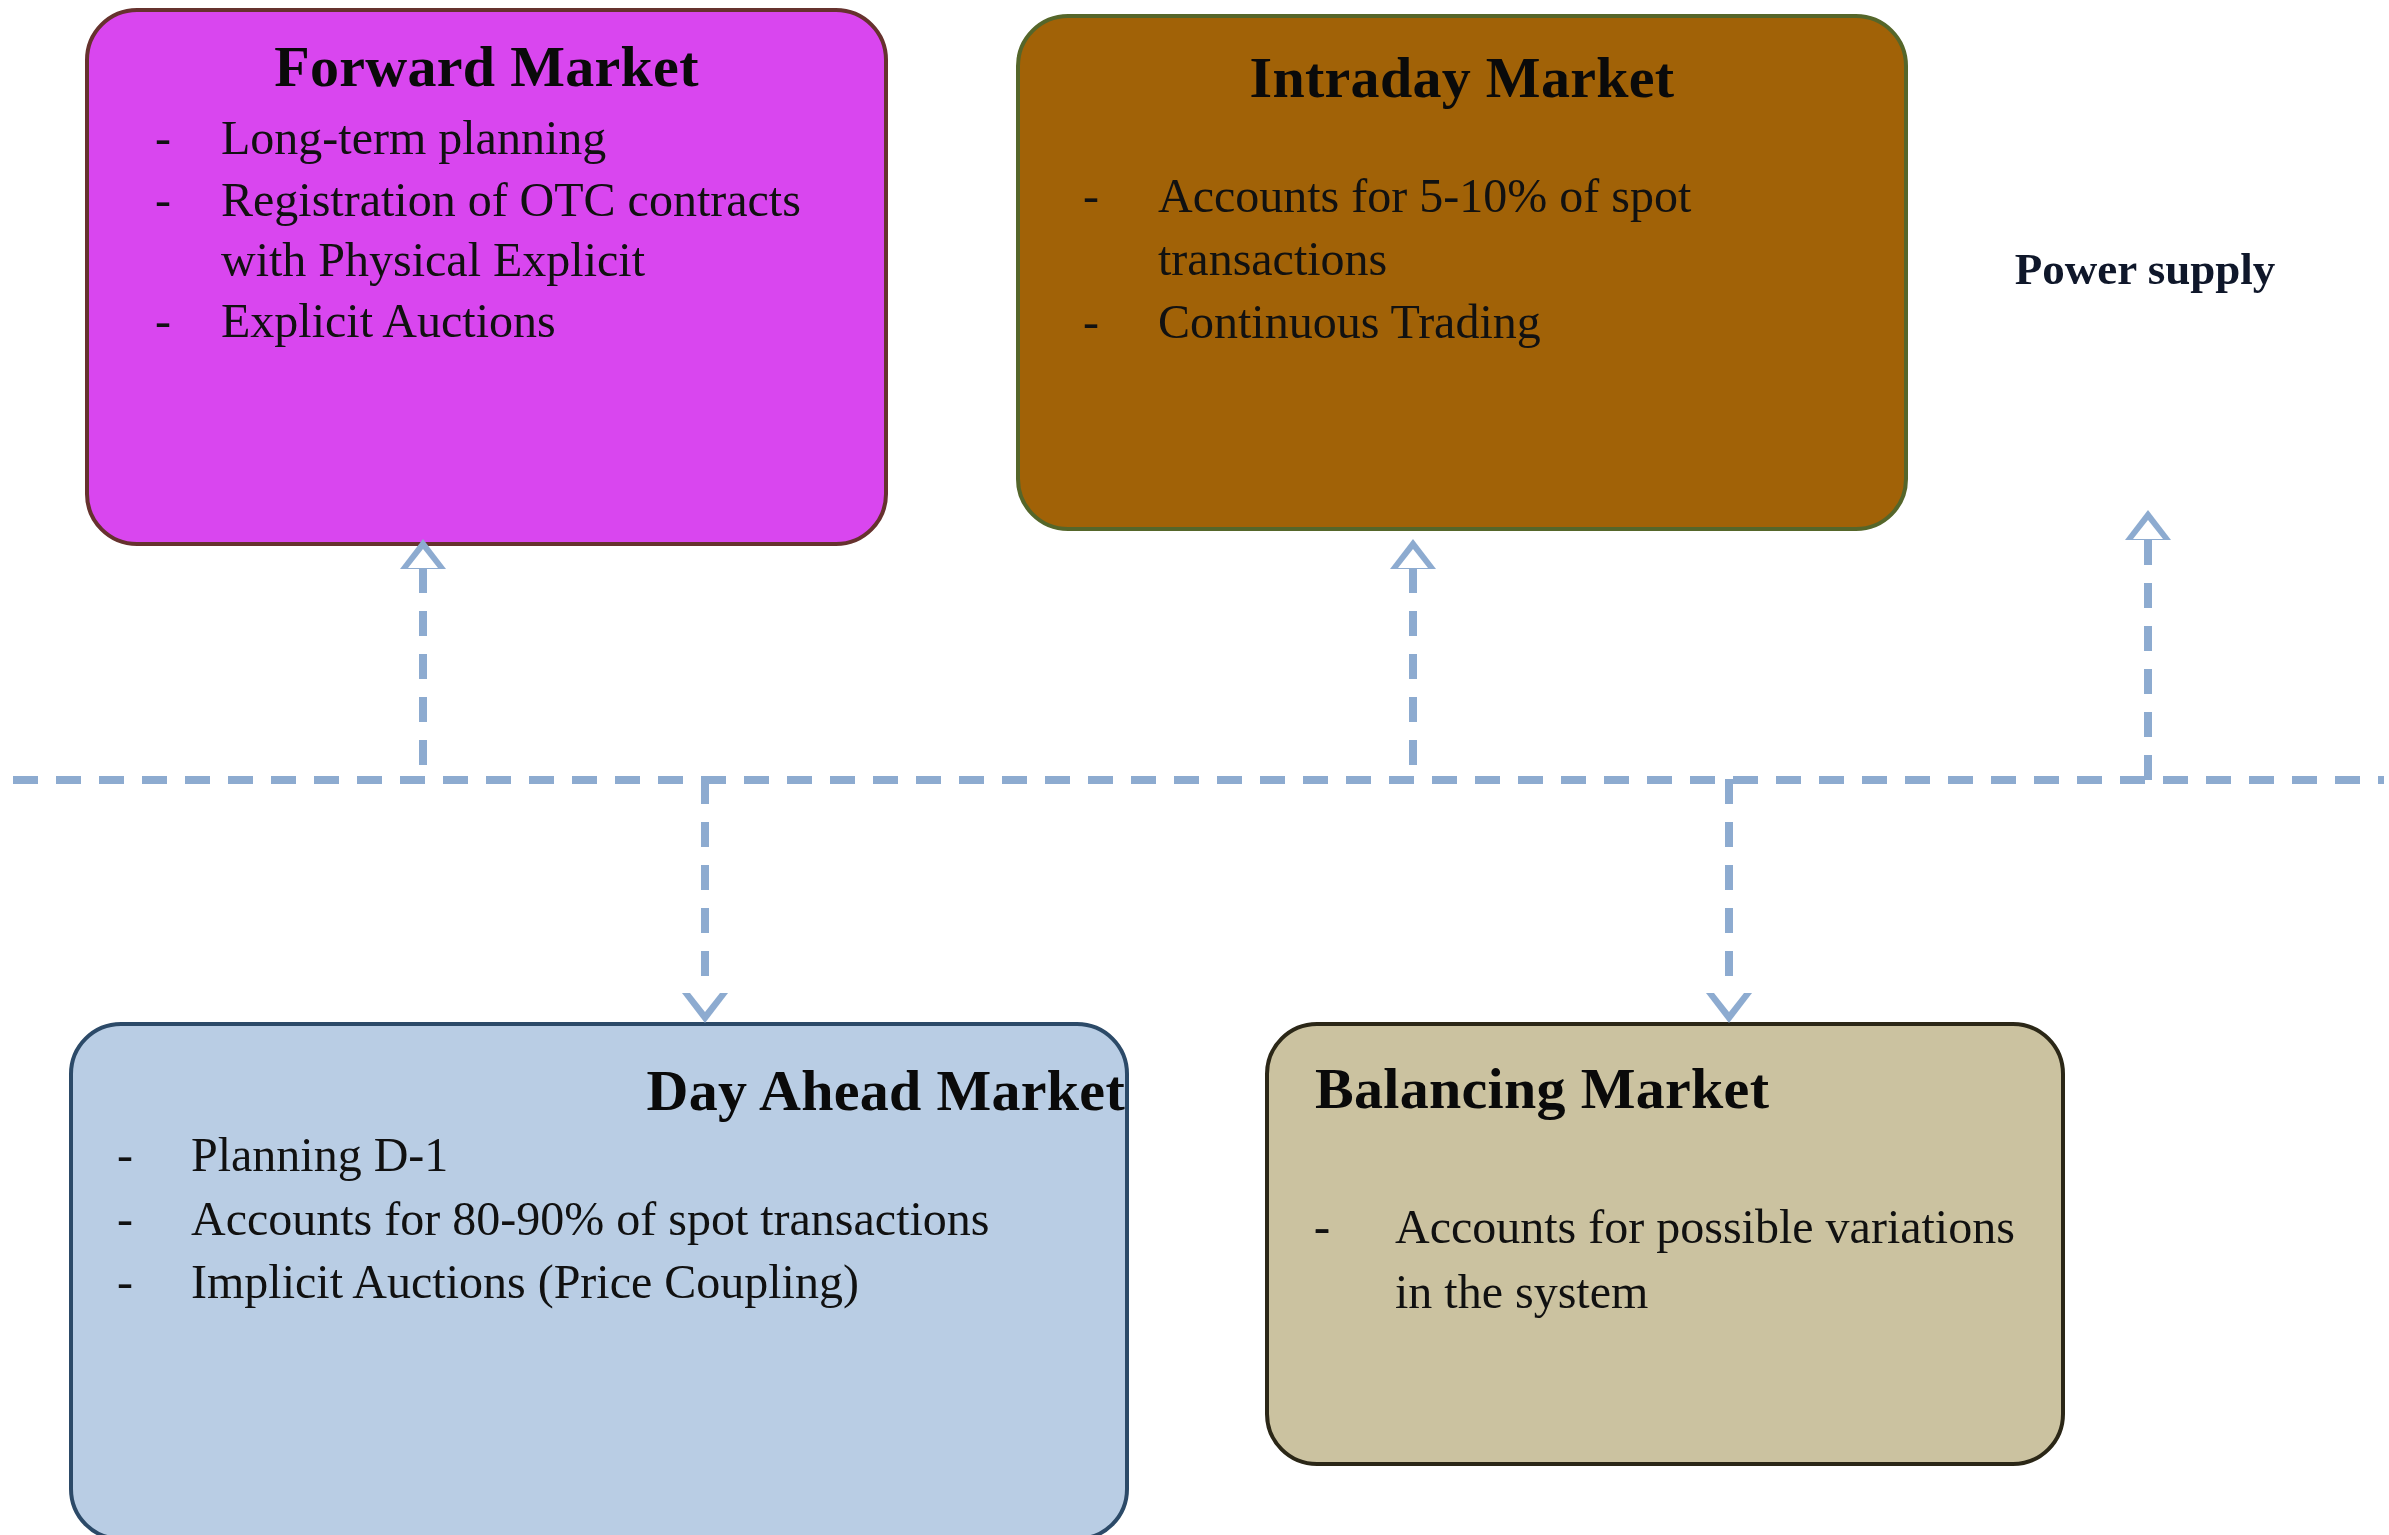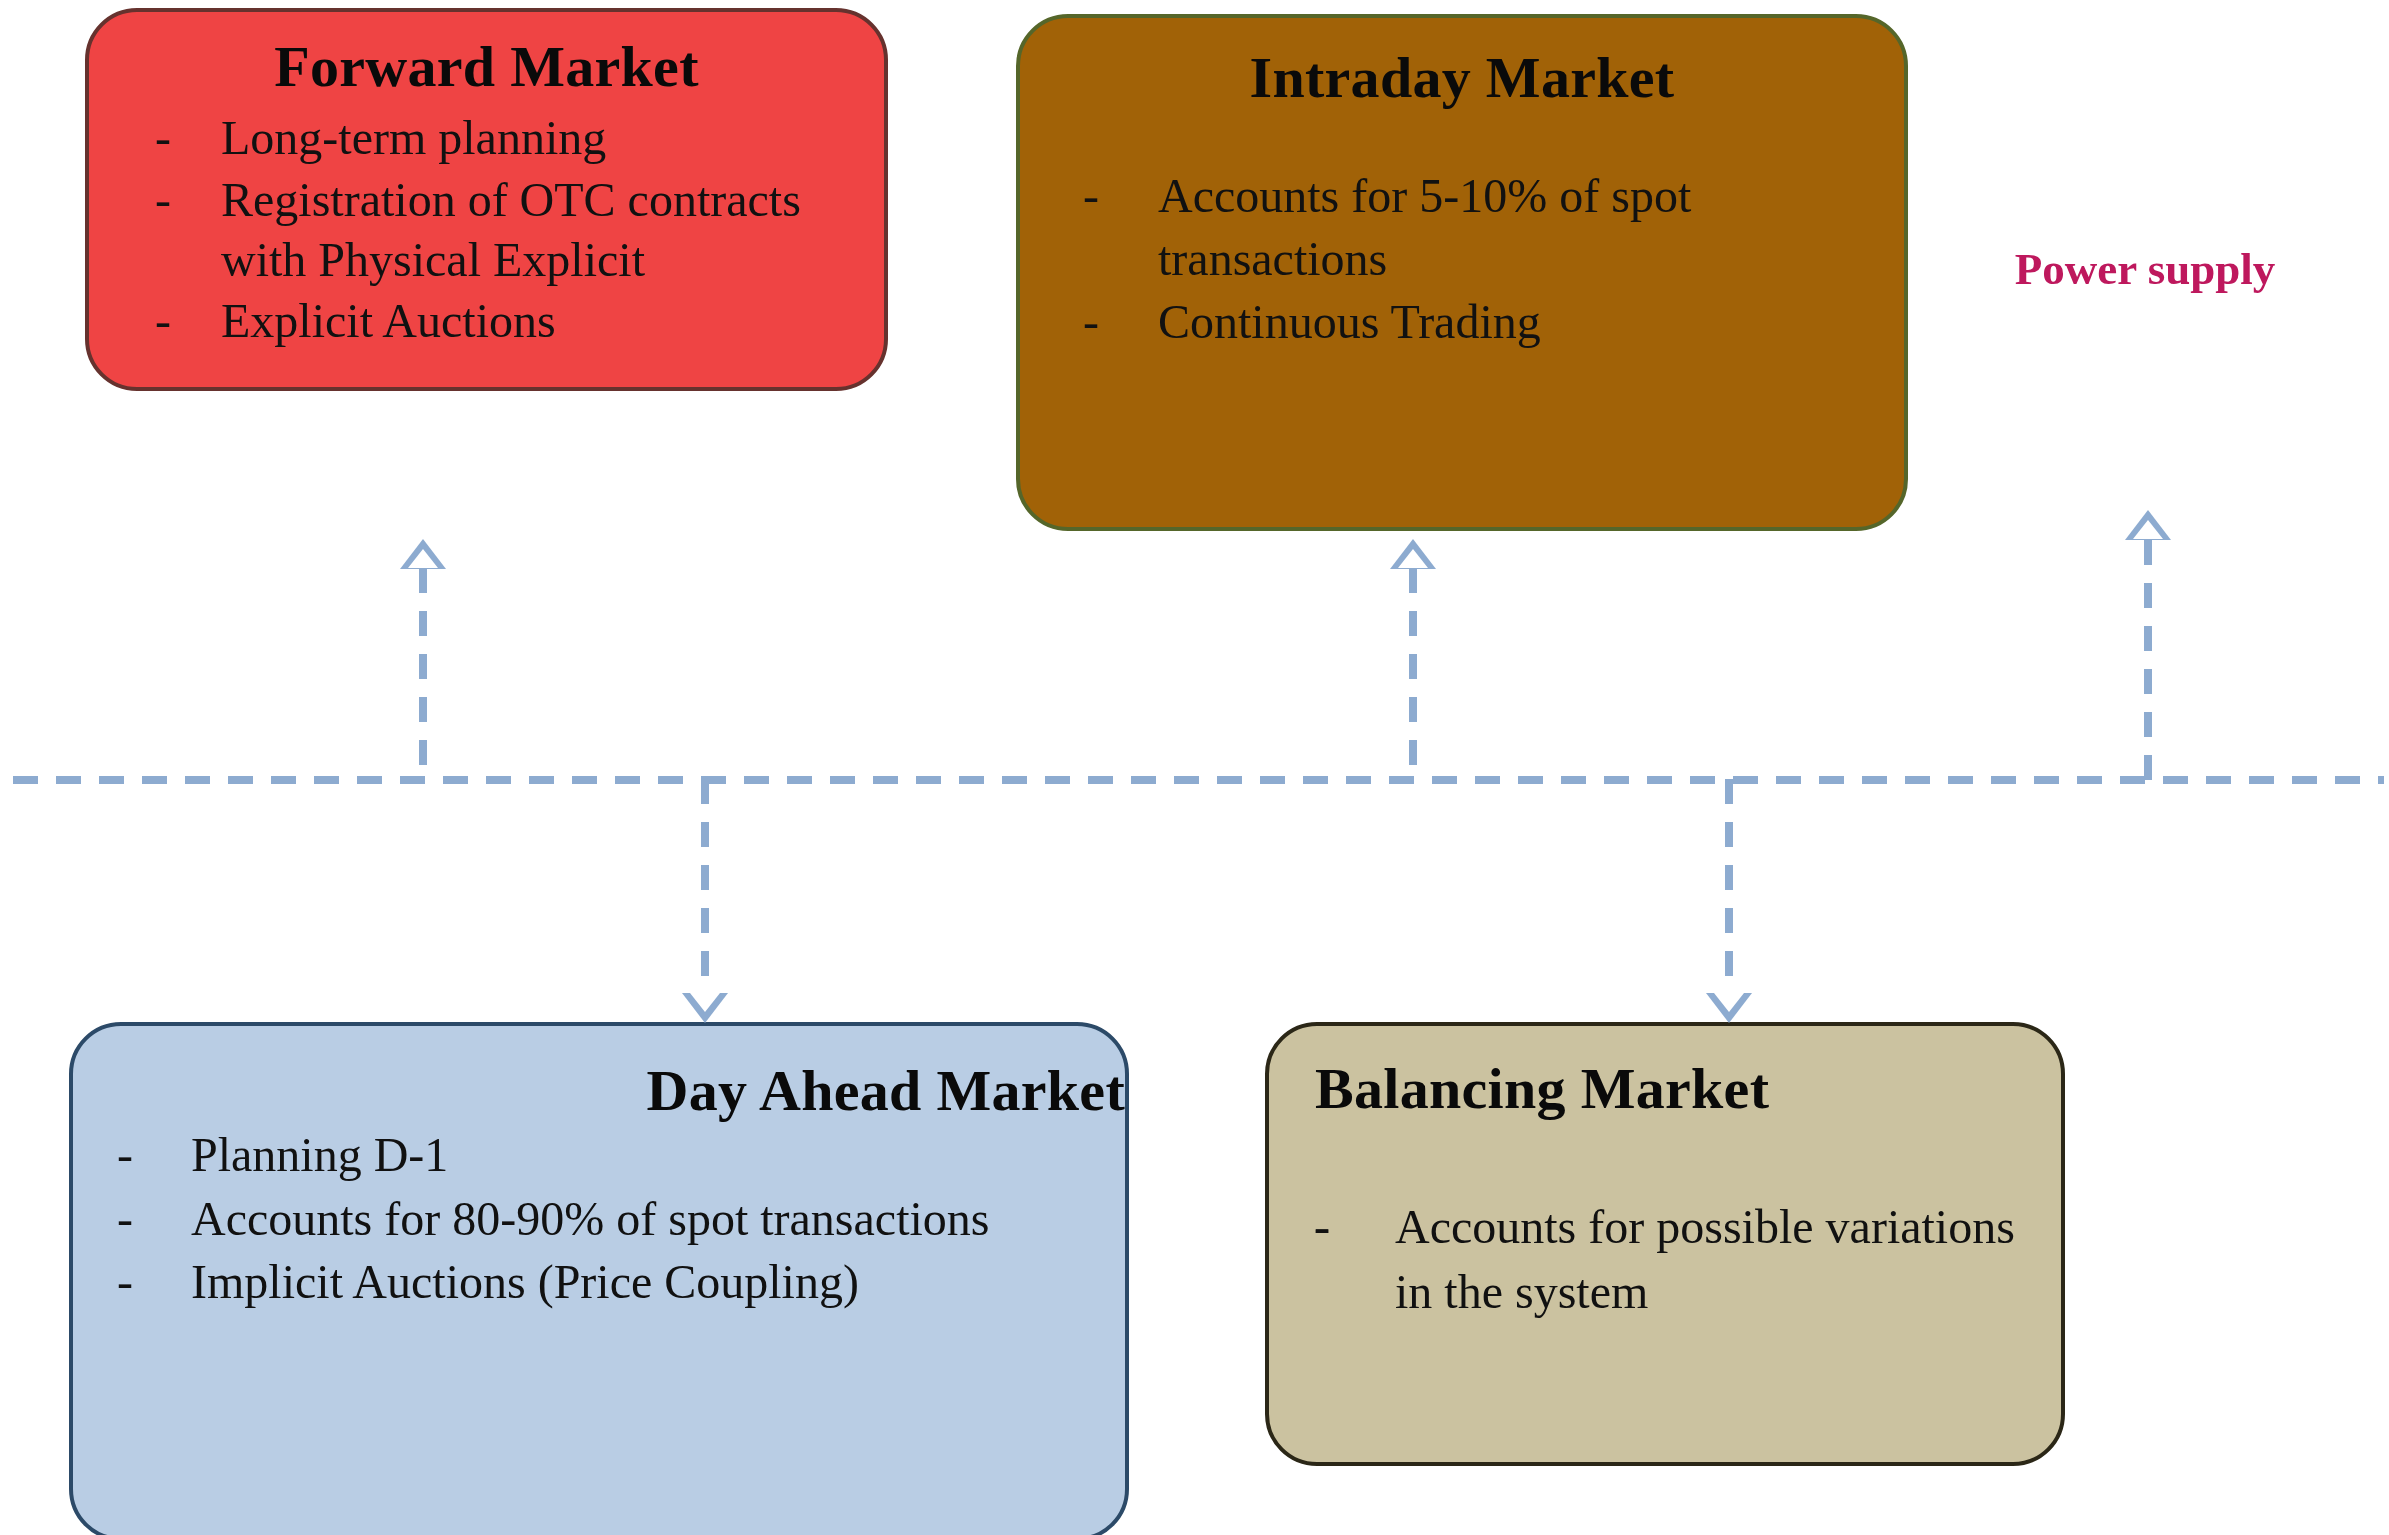--- a/index.html
+++ b/index.html
@@ -48,22 +48,22 @@
     top: 0;
     color: #111111;
   }
   .bullet-text {
     display: block;
   }
 
   
   #forward-market {
     left: 85px;  top: 8px;
-    width: 803px; height: 383px;
-    background: #ef4444;
+    width: 803px; height: 538px;
+    background: #d946ef;
     border-color: #66322e;
   }
   #forward-market .box-title {
     text-align: center;
     font-size: 58px;
     line-height: 63px;
     padding-top: 23px;
   }
   #forward-market .bullet-list {
     margin-top: 10.4px;
@@ -141,21 +141,21 @@
   
   #power-supply-label {
     position: absolute;
     left: 1943px;
     top: 242px;
     width: 404px;
     text-align: center;
     font-size: 45px;
     line-height: 55px;
     font-weight: bold;
-    color: #be185d;
+    color: #0f172a;
   }
 
   
   .h-dash-line {
     position: absolute;
     height: 8px;
     background-image: repeating-linear-gradient(
       to right,
       #8dabd0 0px, #8dabd0 25.4px,
       transparent 25.4px, transparent 43px

